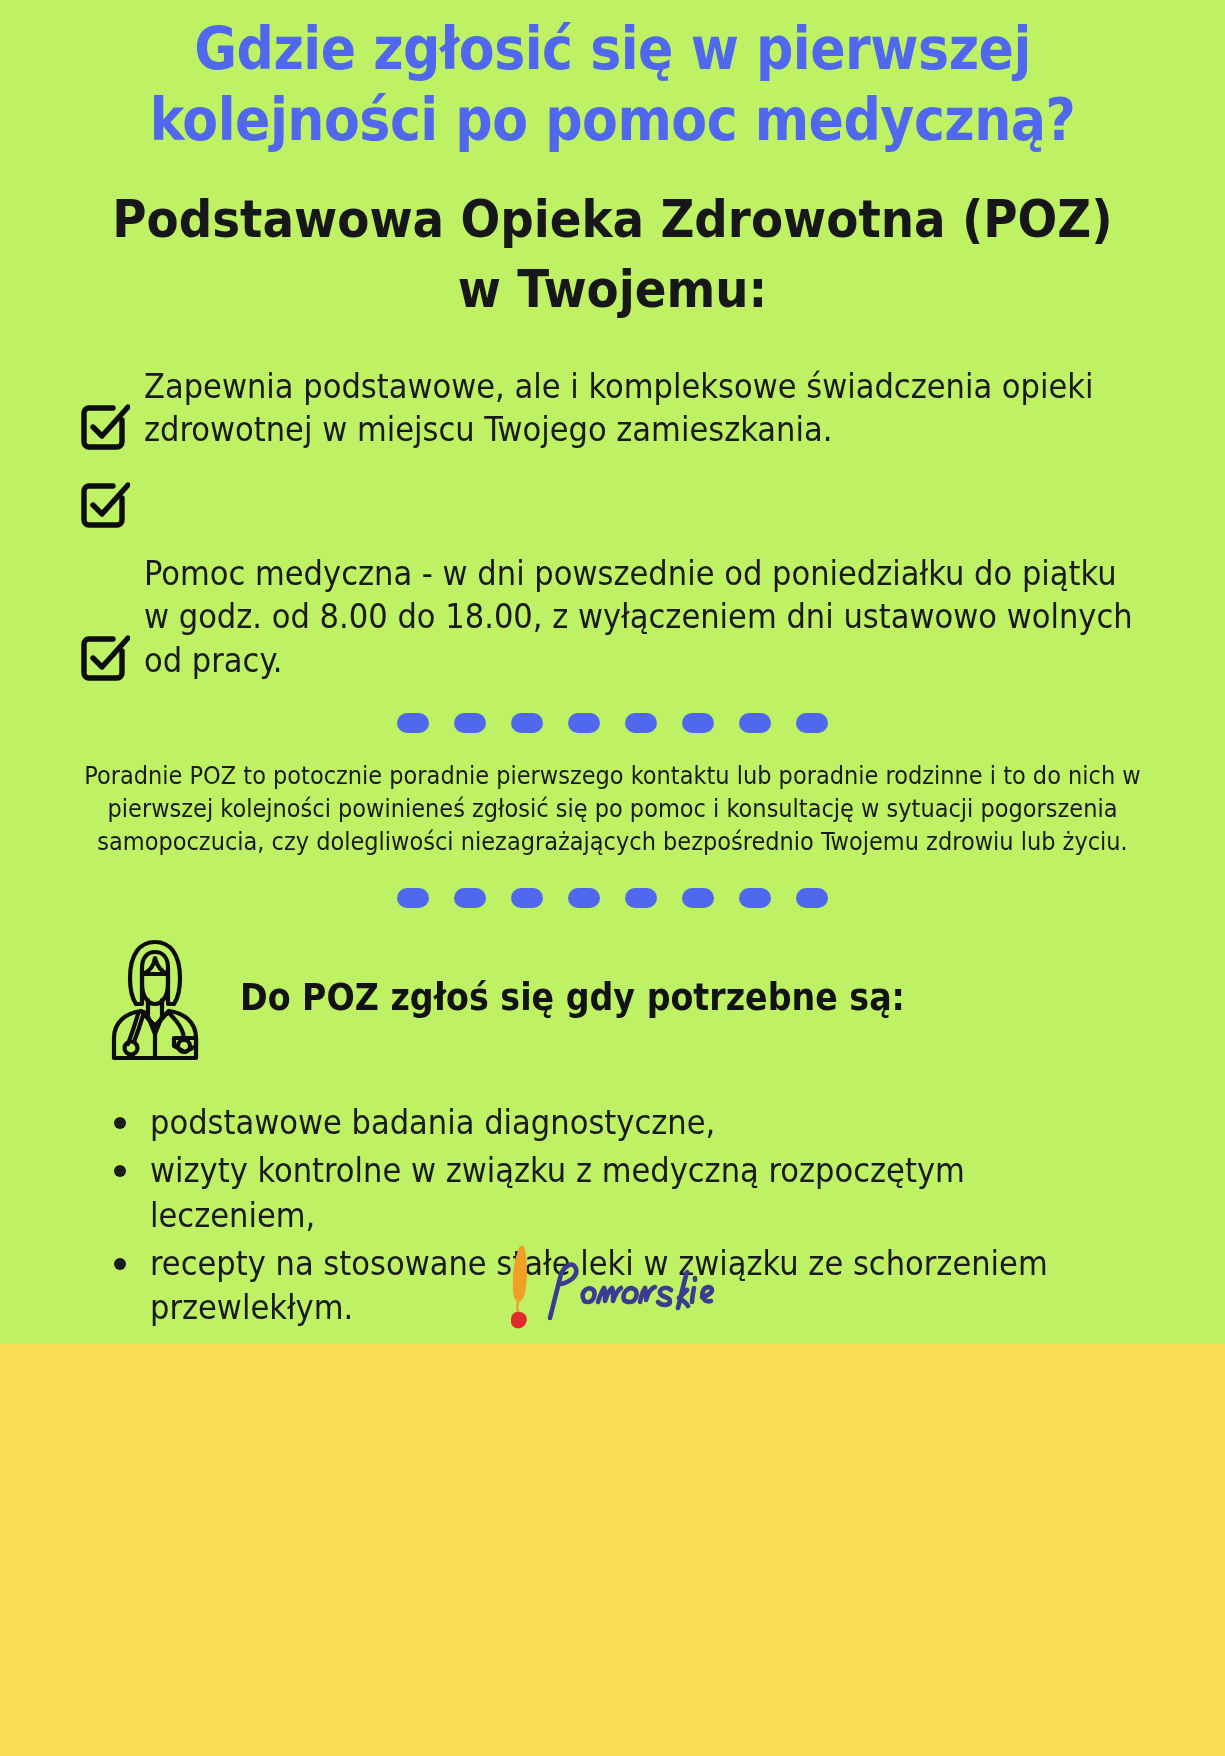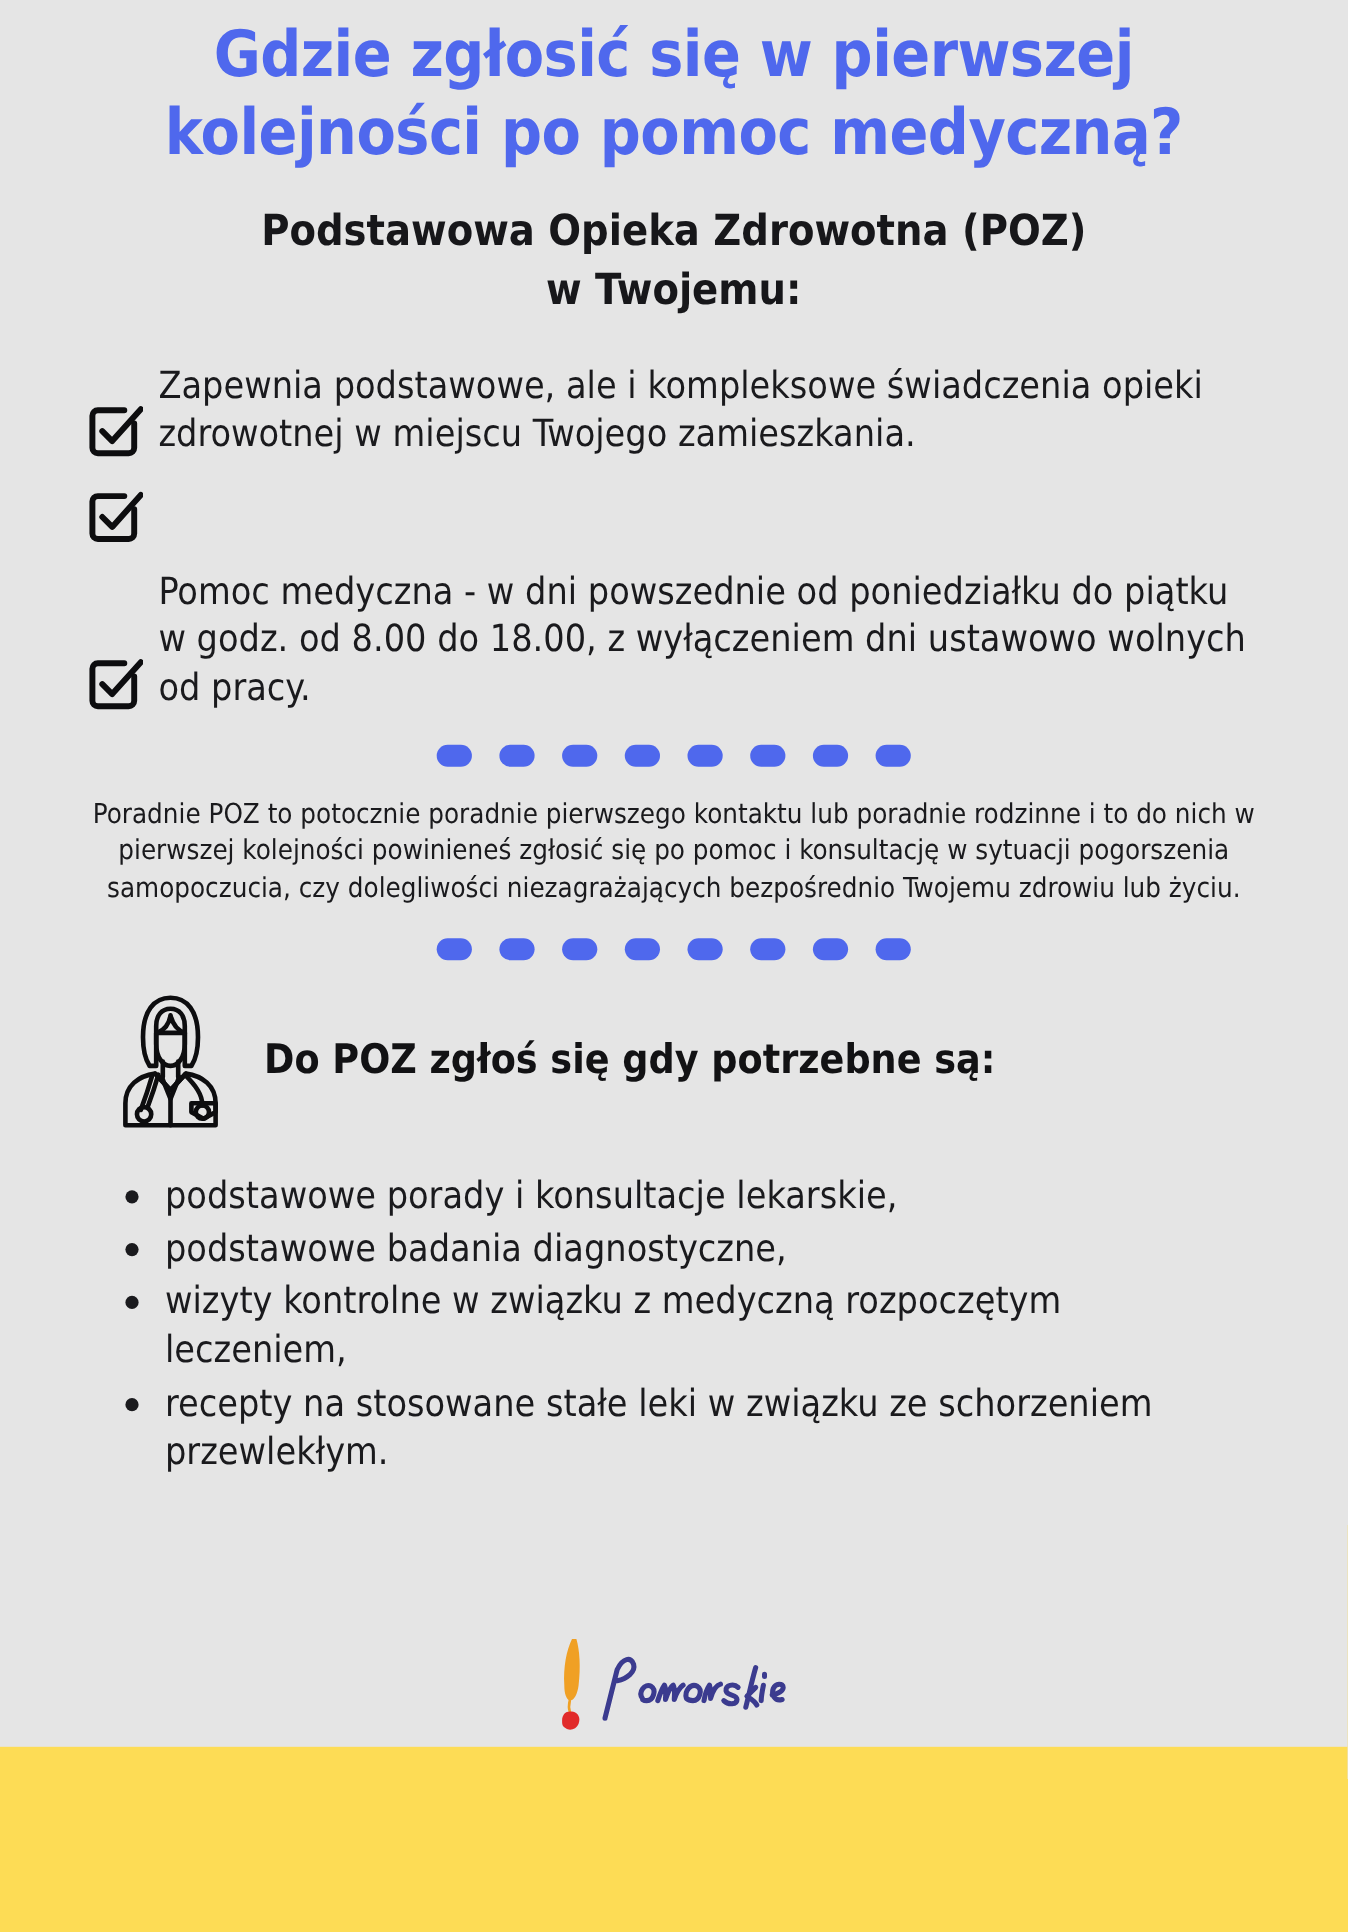--- a/index.html
+++ b/index.html
@@ -11,22 +11,22 @@
     width: 1225px;
     height: 1756px;
     background: #FDDC55;
     font-family: "DejaVu Sans Condensed", "Liberation Sans Narrow", "Liberation Sans", sans-serif;
     overflow: hidden;
     position: relative;
   }
   .poster {
     position: relative;
     width: 1225px;
-    height: 1588px;
-    background: #e5e5e5;
+    height: 1344px;
+    background: #bef264;
     box-sizing: border-box;
     padding: 0 60px;
   }
 
   
   .title {
     color: #4F68ED;
     font-weight: bold;
     font-size: 58px;
     line-height: 1.22;
@@ -34,21 +34,21 @@
     letter-spacing: -0.5px;
     padding-top: 14px;
     margin: 0 0 6px 0;
     font-stretch: condensed;
   }
 
   
   .subtitle {
     color: #17171A;
     font-weight: bold;
-    font-size: 39px;
+    font-size: 52px;
     line-height: 1.36;
     text-align: center;
     margin: 28px 0 0 0;
     font-stretch: condensed;
   }
 
   
   .check-list {
     margin: 40px 0 0 0;
     padding: 0 22px 0 18px;
@@ -254,21 +254,20 @@
           <circle cx="84" cy="112" r="6"></circle>
 
           <path d="M74 104 L96 104 L96 112 L85 118 L74 112 Z"></path>
         </g>
       </svg>
     </span>
     <span class="doctor-heading">Do POZ zgłoś się gdy potrzebne są:</span>
   </div>
 
   <ul class="bullet-list">
-    <li class="bullet-item">podstawowe porady i konsultacje lekarskie,</li>
     <li class="bullet-item">podstawowe badania diagnostyczne,</li>
     <li class="bullet-item">wizyty kontrolne w związku z medyczną rozpoczętym leczeniem,</li>
     <li class="bullet-item">recepty na stosowane stałe leki w związku ze schorzeniem przewlekłym.</li>
   </ul>
 
   <div class="logo">
     <svg viewBox="0 0 230 100" width="230" height="100" xmlns="http://www.w3.org/2000/svg">
 
       <path d="M22 8 C17 18 14 34 15 50 C15 58 17 63 20 64 C24 64 27 58 28 50 C30 34 29 18 26 8 Z" fill="#F0A024"></path>
       <path d="M20 64 C19 68 19 71 20 74" stroke="#F0A024" stroke-width="2.4" fill="none" stroke-linecap="round"></path>

